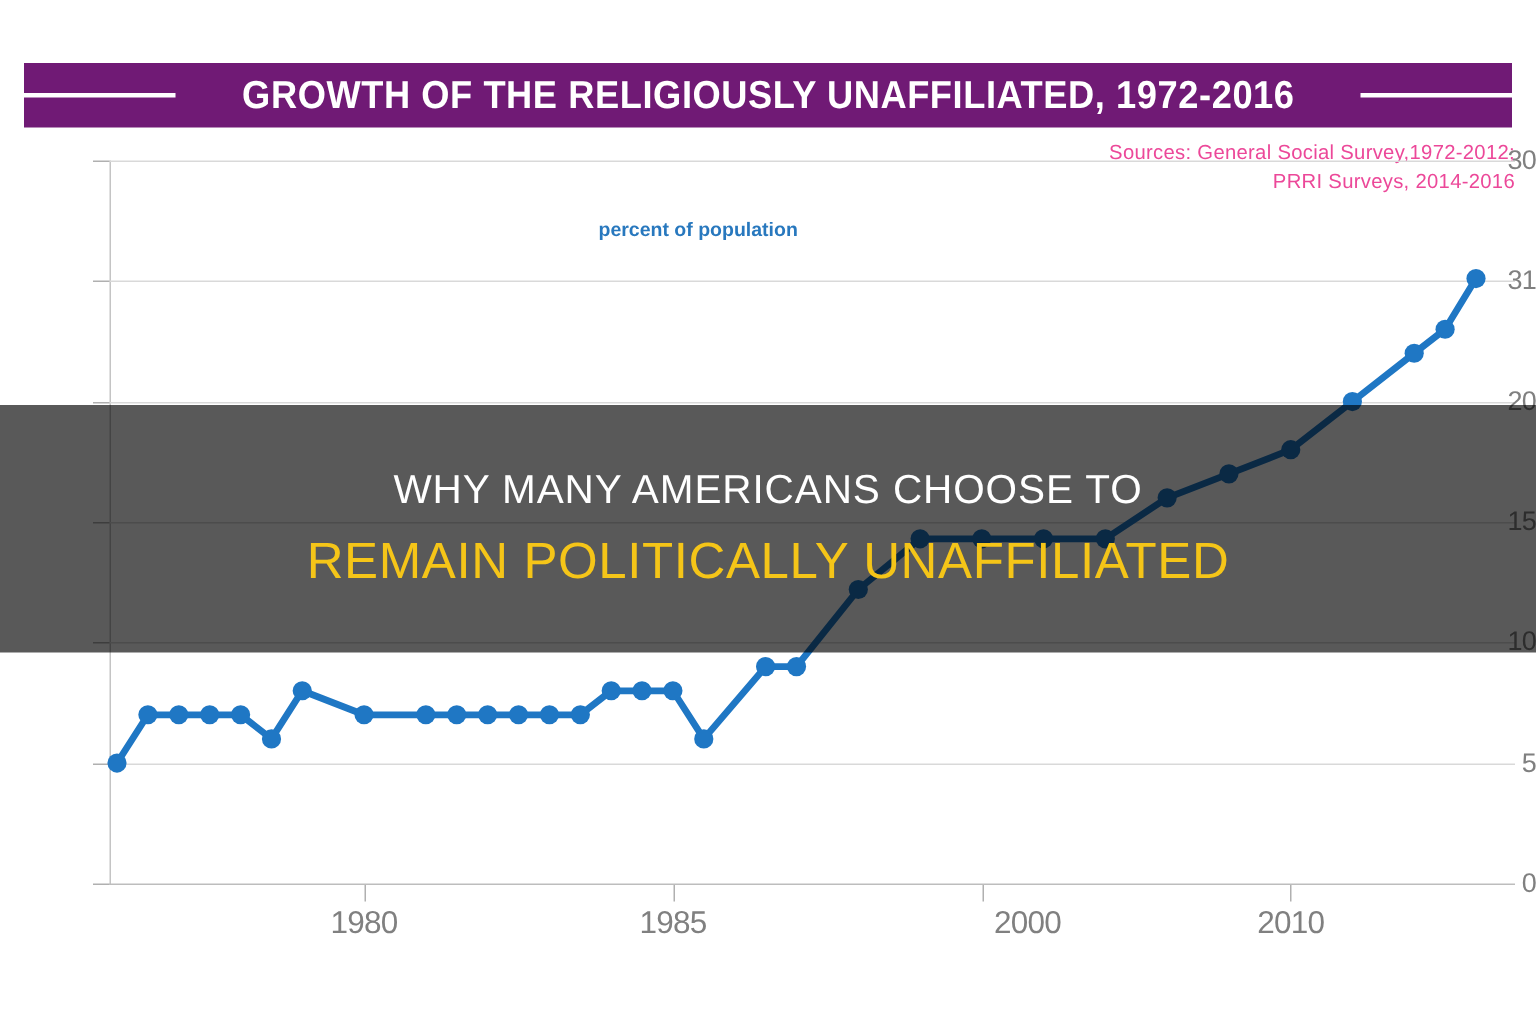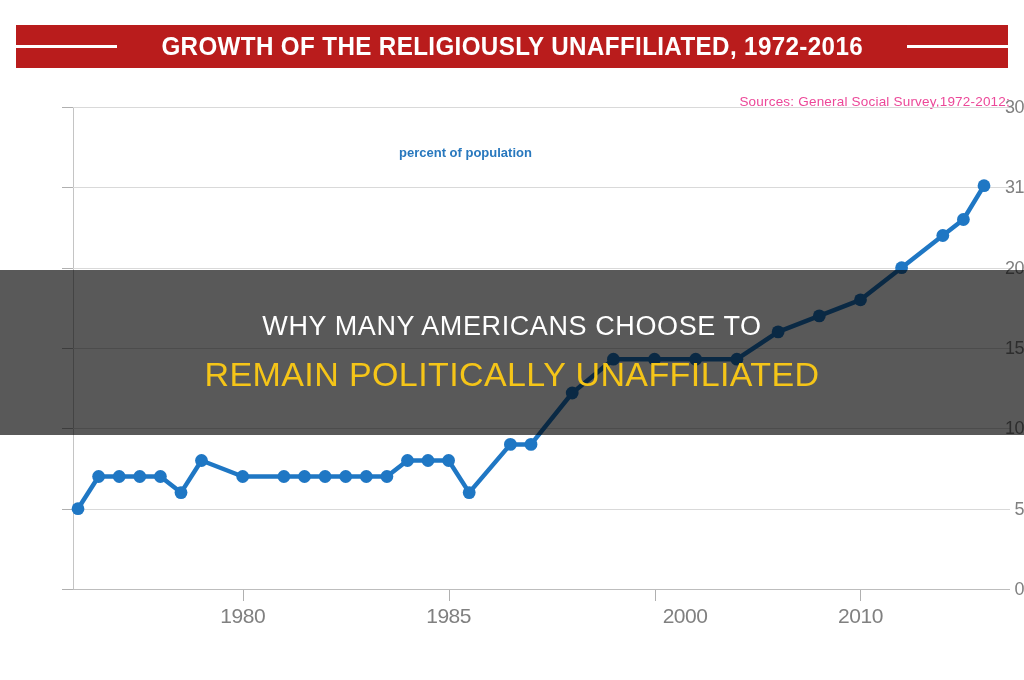--- a/index.html
+++ b/index.html
@@ -12,24 +12,24 @@
     background: #ffffff;
     font-family: "Liberation Sans", sans-serif;
     overflow: hidden;
     position: relative;
   }
 
   
   #title-banner {
     position: absolute;
     left: 16px;
-    top: 25px;
+    top: 42px;
     width: 992px;
     height: 43px;
-    background: #b91c1c;
+    background: #701a75;
     display: flex;
     align-items: center;
     justify-content: center;
     box-sizing: border-box;
   }
   #title-banner .rule {
     height: 3px;
     background: #ffffff;
     width: 118px;
     flex: 0 0 auto;
@@ -196,20 +196,21 @@
 <div id="title-banner">
   <div class="rule left"></div>
   <div id="banner-title">GROWTH OF THE RELIGIOUSLY UNAFFILIATED, 1972-2016</div>
   <div class="rule right"></div>
 </div>
 
 <div id="chart-area">
 
   <div id="sources">
     <div>Sources: General Social Survey,1972-2012;</div>
+    <div>PRRI Surveys, 2014-2016</div>
   </div>
 
   <div id="series-label">percent of population</div>
 
   <div id="plot">
     <div id="y-axis-line"></div>
     <div id="gridlines">
         <div class="gridline baseline" style="top: 511px;"></div>
         <div class="tick-mark-y" style="top: 511px;"></div>
         <div class="gridline" style="top: 430.667px;"></div>

